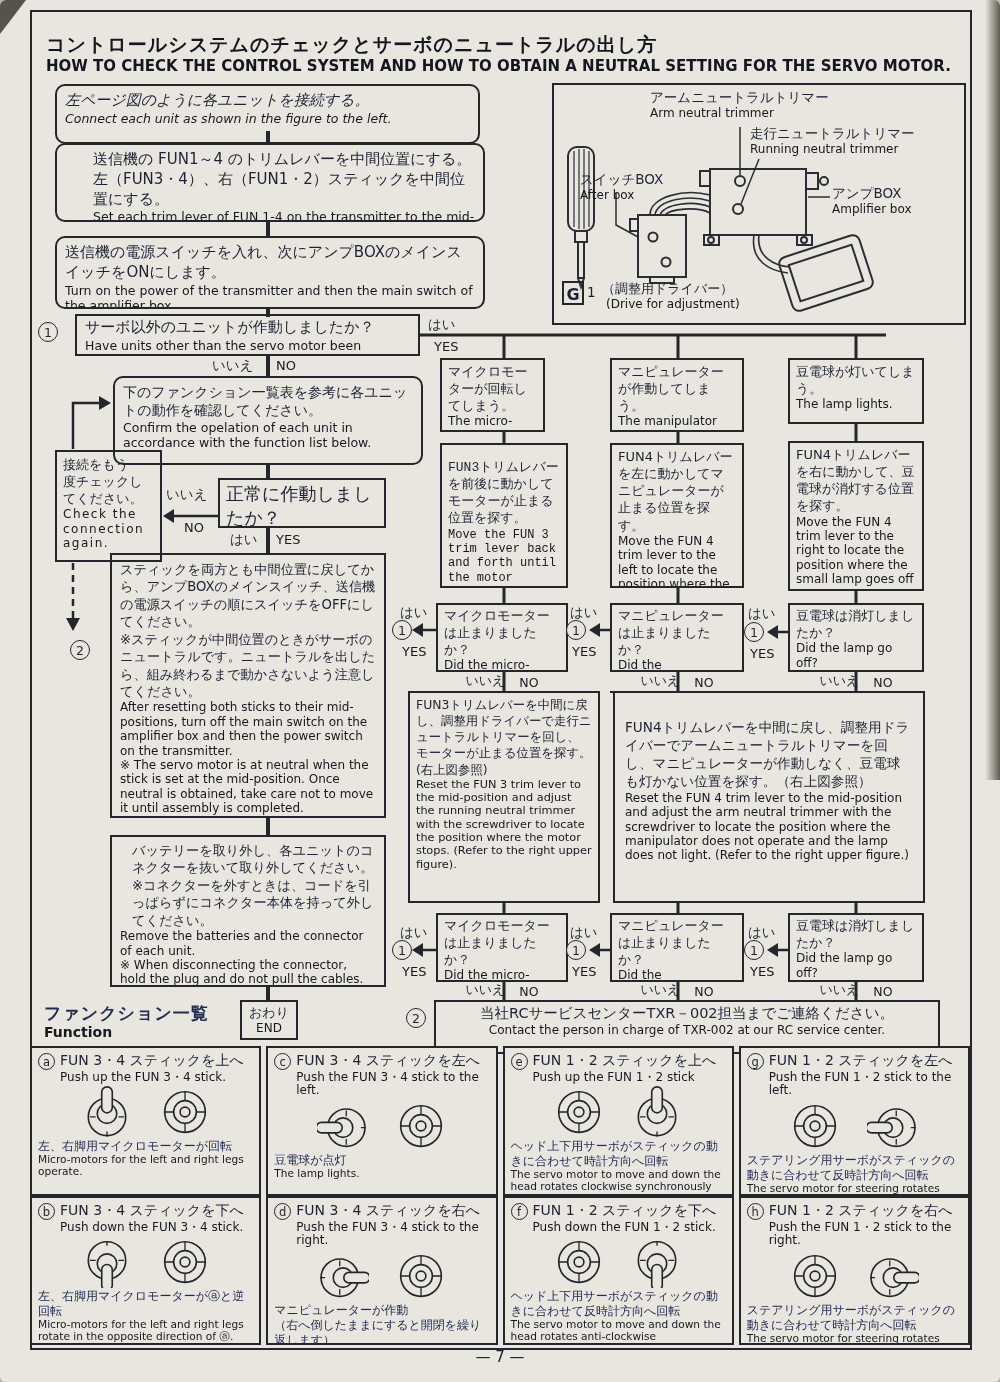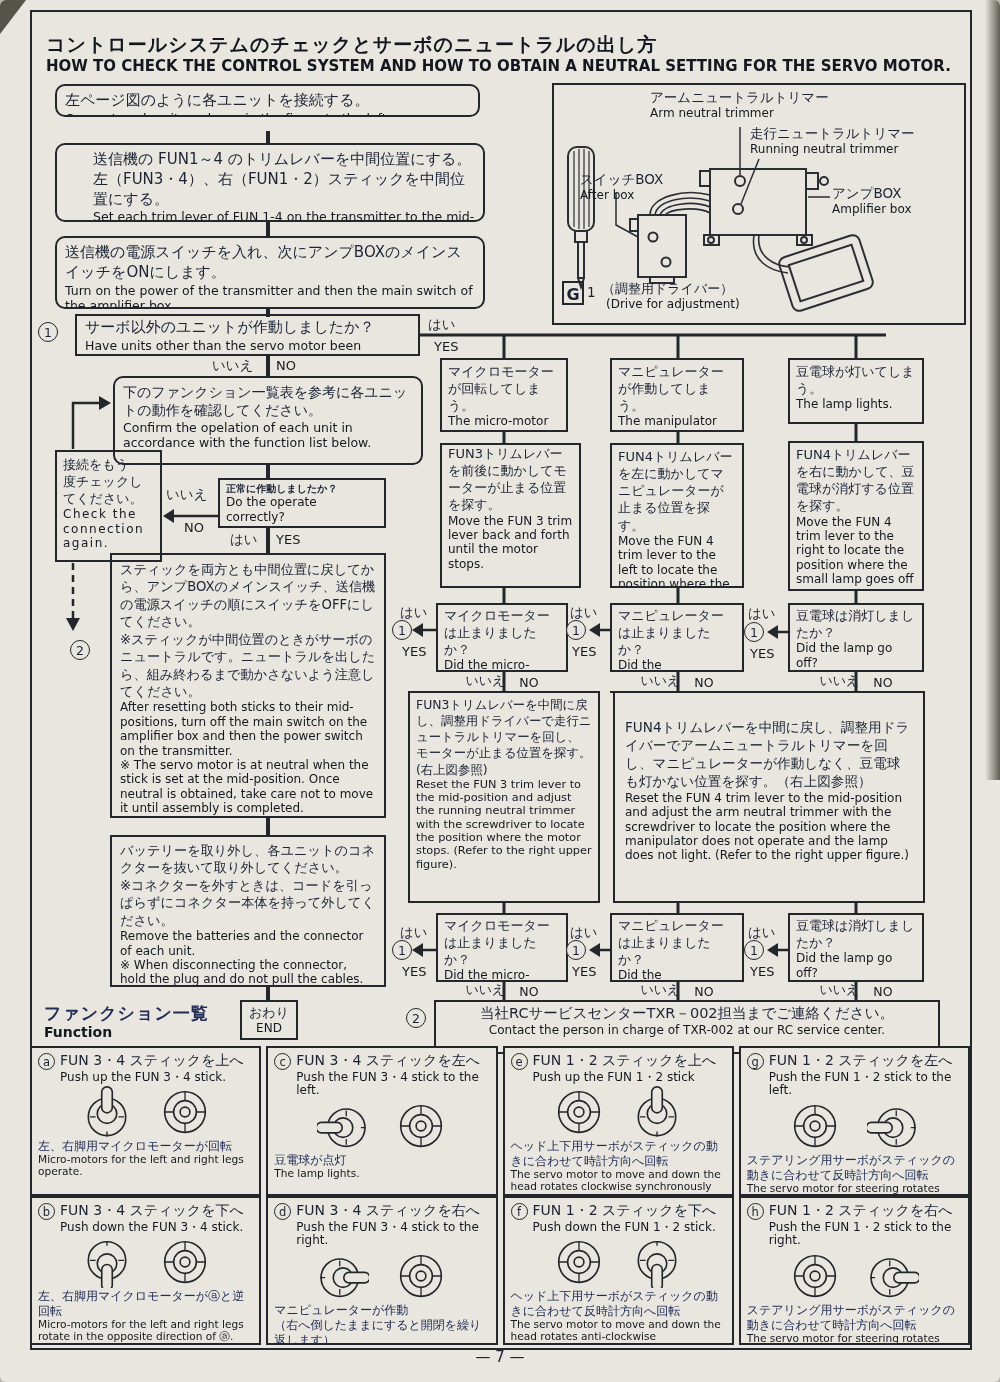--- a/index.html
+++ b/index.html
@@ -75,21 +75,21 @@
       <polygon points="767,632 778,625 778,639"></polygon>
       <polygon points="412,950 423,943 423,957"></polygon>
       <polygon points="589,950 600,943 600,957"></polygon>
       <polygon points="767,950 778,943 778,957"></polygon>
     </g>
   </svg>
 
   <div class="title-jp">コントロールシステムのチェックとサーボのニュートラルの出し方</div>
   <div class="title-en">HOW TO CHECK THE CONTROL SYSTEM AND HOW TO OBTAIN A NEUTRAL SETTING FOR THE SERVO MOTOR.</div>
 
-  <div class="box rounded" style="left:55px;top:84px;width:425px;height:33px;">
+  <div class="box rounded" style="left:55px;top:84px;width:425px;height:60px;font-style:italic;">
     <div class="jp">左ページ図のように各ユニットを接続する。</div>
     <div class="en">Connect each unit as shown in the figure to the left.</div>
   </div>
   <div class="box rounded" style="left:55px;top:143px;width:430px;height:79px;padding-left:36px;">
     <div class="jp">送信機の FUN1～4 のトリムレバーを中間位置にする。
 左（FUN3・4）、右（FUN1・2）スティックを中間位置にする。</div>
     <div class="en">Set each trim lever of FUN 1-4 on the transmitter to the mid-position and set the left (Fun3・4) and right (FUN1・2) sticks to the mid-positions.</div>
   </div>
   <div class="box rounded" style="left:55px;top:236px;width:430px;height:73px;">
     <div class="jp">送信機の電源スイッチを入れ、次にアンプBOXのメインスイッチをONにします。</div>
@@ -163,54 +163,54 @@
     <div class="jp" style="font-size:14px;">下のファンクション一覧表を参考に各ユニットの動作を確認してください。</div>
     <div class="en">Confirm the opelation of each unit in accordance with the function list below.</div>
   </div>
 
   <div class="box" style="left:55px;top:450px;width:107px;height:112px;padding:4px 6px;">
     <div class="jp-m">接続をもう一度チェックしてください。</div>
     <div class="en-m" style="letter-spacing:1.5px;">Check the connection again.</div>
   </div>
 
   <div class="box" style="left:218px;top:478px;width:168px;height:50px;padding:2px 6px;">
-    <div class="jp" style="font-size:10px;font-weight:bold;">正常に作動しましたか？</div>
+    <div class="jp" style="font-size:18px;">正常に作動しましたか？</div>
     <div class="en-m">Do the operate correctly?</div>
   </div>
   <span class="lbl" style="left:166px;top:486px;">いいえ</span>
   <span class="lbl-en" style="left:184px;top:520px;">NO</span>
   <span class="lbl" style="left:230px;top:531px;">はい</span>
   <span class="lbl-en" style="left:276px;top:532px;">YES</span>
 
   <span class="marker" style="left:70px;top:640px;">2</span>
 
   <div class="box" style="left:110px;top:553px;width:276px;height:265px;padding:6px 8px;">
     <div class="jp-m" style="font-size:13.2px;">スティックを両方とも中間位置に戻してから、アンプBOXのメインスイッチ、送信機の電源スイッチの順にスイッチをOFFにしてください。
 ※スティックが中間位置のときがサーボのニュートラルです。ニュートラルを出したら、組み終わるまで動かさないよう注意してください。</div>
     <div class="en-m">After resetting both sticks to their mid-positions, turn off the main switch on the amplifier box and then the power switch on the transmitter.
 ※ The servo motor is at neutral when the stick is set at the mid-position. Once neutral is obtained, take care not to move it until assembly is completed.</div>
   </div>
 
   <div class="box" style="left:110px;top:835px;width:276px;height:152px;padding:5px 8px;">
-    <div class="jp-m" style="font-size:13.2px;">バッテリーを取り外し、各ユニットのコネクターを抜いて取り外してください。
+    <div class="jp-m" style="font-size:13.2px;margin-left:12px;">バッテリーを取り外し、各ユニットのコネクターを抜いて取り外してください。
 ※コネクターを外すときは、コードを引っぱらずにコネクター本体を持って外してください。</div>
     <div class="en-m">Remove the batteries and the connector of each unit.
 ※ When disconnecting the connector, hold the plug and do not pull the cables.</div>
   </div>
 
   <div class="box" style="left:240px;top:1000px;width:58px;height:40px;padding:2px;text-align:center;">
     <div class="jp-m">おわり</div>
     <div class="en-m">END</div>
   </div>
 
-  <div class="box" style="left:440px;top:358px;width:128px;height:74px;padding:3px 6px;">
+  <div class="box" style="left:440px;top:358px;width:105px;height:74px;padding:3px 6px;">
     <div class="jp-m">マイクロモーターが回転してしまう。</div>
     <div class="en-m">The micro-motor operates.</div>
   </div>
-  <div class="box" style="left:440px;top:443px;width:141px;height:145px;padding:0 6px;">
+  <div class="box" style="left:440px;top:443px;width:128px;height:145px;padding:14px 6px;font-family:Liberation Mono, monospace;">
     <div class="jp-m">FUN3トリムレバーを前後に動かしてモーターが止まる位置を探す。</div>
     <div class="en-m">Move the FUN 3 trim lever back and forth until the motor stops.</div>
   </div>
   <div class="box" style="left:436px;top:603px;width:132px;height:69px;padding:2px 6px;">
     <div class="jp-m">マイクロモーターは止まりましたか？</div>
     <div class="en-m">Did the micro-motor stop?</div>
   </div>
   <div class="drow" style="left:436px;top:672px;width:132px;height:18px;">
     <span>いいえ</span>
       <span class="n">NO</span>

